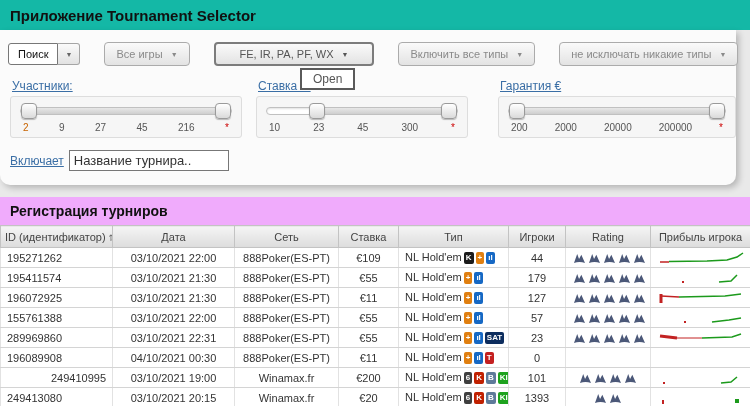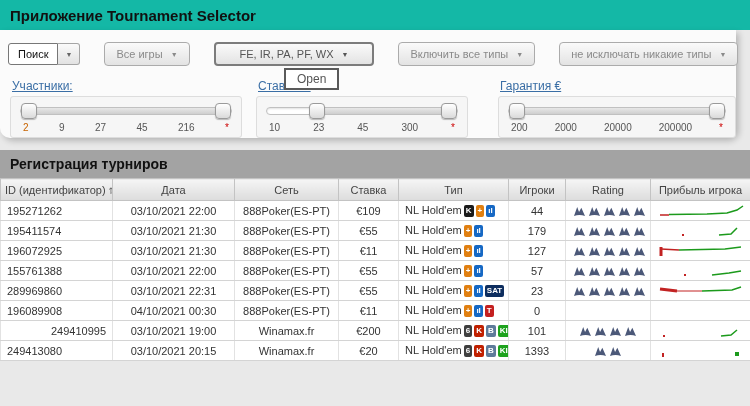--- a/index.html
+++ b/index.html
@@ -67,35 +67,35 @@
     position:relative; box-shadow:inset 0 1px 2px rgba(0,0,0,.12);
   }
   .range { position:absolute; top:0; height:100%; background:linear-gradient(#e7e7e7,#cecece); border-radius:5px; }
   .handle {
     position:absolute; top:-5px; width:16px; height:16px;
     background:linear-gradient(#ffffff,#dadada); border:1px solid #9a9a9a; border-radius:4px;
     box-shadow:0 1px 1px rgba(0,0,0,.25); z-index:1; cursor:pointer;
   }
   .ticks { display:flex; justify-content:space-between; font-size:10px; color:#555; margin-top:7px; padding:0 3px; }
   .tooltip {
-    position:absolute; top:-8px; left:28px; z-index:3;
+    position:absolute; top:-8px; left:44px; z-index:3;
     background:#fff; border:2px solid #5a5a5a; color:#555;
     font-size:12px; padding:2px 11px; display:none;
   }
   
   .name-row { display:flex; align-items:center; gap:5px; padding:12px 10px 14px; }
   .link { font-size:12px; color:#3a6ea5; text-decoration:underline; cursor:pointer; }
   .name-input {
     width:160px; border:1px solid #777; font-size:13px; padding:2px 4px;
     font-family:"Liberation Sans",sans-serif; color:#333;
   }
   .name-input::placeholder { color:#333; opacity:1; }
   
   .section-bar {
-    margin-top:12px; height:28px; background:#a3a3a3;
+    margin-top:12px; height:28px; background:#f0abfc;
     display:flex; align-items:center; padding-left:10px;
     font-size:14px; font-weight:bold; color:#111;
   }
   table { width:750px; border-collapse:collapse; font-size:11px; table-layout:fixed; background:#fff; }
   th {
     background:linear-gradient(#f5f5f5,#dcdcdc); border:1px solid #c3c3c3;
     color:#444; font-weight:normal; height:22px; padding:2px 4px; white-space:nowrap;
     overflow:hidden;
   }
   td {
@@ -199,20 +199,24 @@
             <span>200</span>
             <span>2000</span>
             <span>20000</span>
             <span>200000</span>
             <span style="color: rgb(204, 0, 0);">*</span>
           </div>
       </div>
     </div>
   </div>
 
+  <div class="name-row">
+    <span class="link">Включает</span>
+    <input class="name-input" type="text" placeholder="Название турнира.." style="">
+  </div>
 </div>
 
 <div class="section-bar">
   <span>Регистрация турниров</span>
 </div>
 
 <table>
   <colgroup>
     <col style="width:112px">
       <col style="width:122px">

